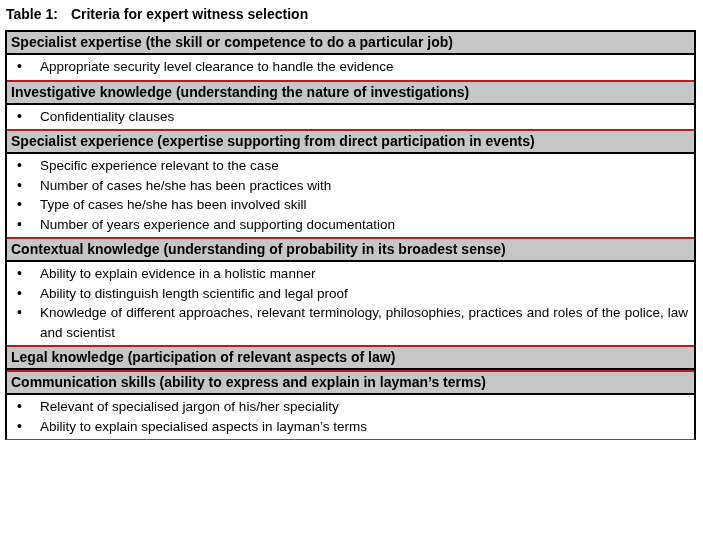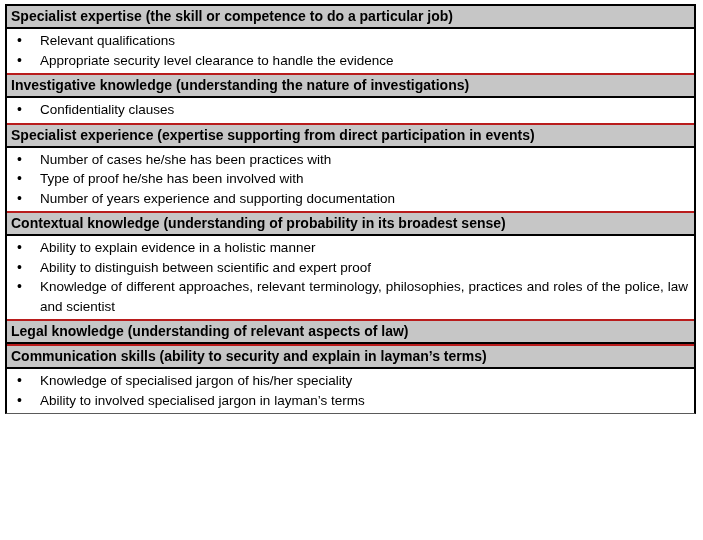--- a/index.html
+++ b/index.html
@@ -66,56 +66,59 @@
     position: absolute;
     left: 10px;
     top: 0;
     font-size: 14px;
   }
 </style>
 </head>
 <body>
 
 <div class="page">
+  <div class="caption">
+    <span class="cap-label">Table 1:</span><span class="cap-text">Criteria for expert witness selection</span>
+  </div>
 
   <div class="criteria-table" id="criteria-table">
       <div class="section">
         <div class="section-header">Specialist expertise (the skill or competence to do a particular job)</div>
         <ul class="items">
-          <li>Relevant qualifications</li>
           <li>Appropriate security level clearance to handle the evidence</li>
         </ul>
       </div>
       <div class="section">
         <div class="section-header">Investigative knowledge (understanding the nature of investigations)</div>
         <ul class="items">
           <li>Confidentiality clauses</li>
         </ul>
       </div>
       <div class="section">
         <div class="section-header">Specialist experience (expertise supporting from direct participation in events)</div>
         <ul class="items">
+          <li>Specific experience relevant to the case</li>
           <li>Number of cases he/she has been practices with</li>
-          <li>Type of proof he/she has been involved with</li>
+          <li>Type of cases he/she has been involved skill</li>
           <li>Number of years experience and supporting documentation</li>
         </ul>
       </div>
       <div class="section">
         <div class="section-header">Contextual knowledge (understanding of probability in its broadest sense)</div>
         <ul class="items">
           <li>Ability to explain evidence in a holistic manner</li>
-          <li>Ability to distinguish between scientific and expert proof</li>
+          <li>Ability to distinguish length scientific and legal proof</li>
           <li>Knowledge of different approaches, relevant terminology, philosophies, practices and roles of the police, law and scientist</li>
         </ul>
       </div>
       <div class="section">
-        <div class="section-header">Legal knowledge (understanding of relevant aspects of law)</div>
+        <div class="section-header">Legal knowledge (participation of relevant aspects of law)</div>
       </div>
       <div class="section">
-        <div class="section-header">Communication skills (ability to security and explain in layman’s terms)</div>
+        <div class="section-header">Communication skills (ability to express and explain in layman’s terms)</div>
         <ul class="items">
-          <li>Knowledge of specialised jargon of his/her speciality</li>
-          <li>Ability to involved specialised jargon in layman’s terms</li>
+          <li>Relevant of specialised jargon of his/her speciality</li>
+          <li>Ability to explain specialised aspects in layman’s terms</li>
         </ul>
       </div>
     </div>
 
 </div>
 
 </body></html>

